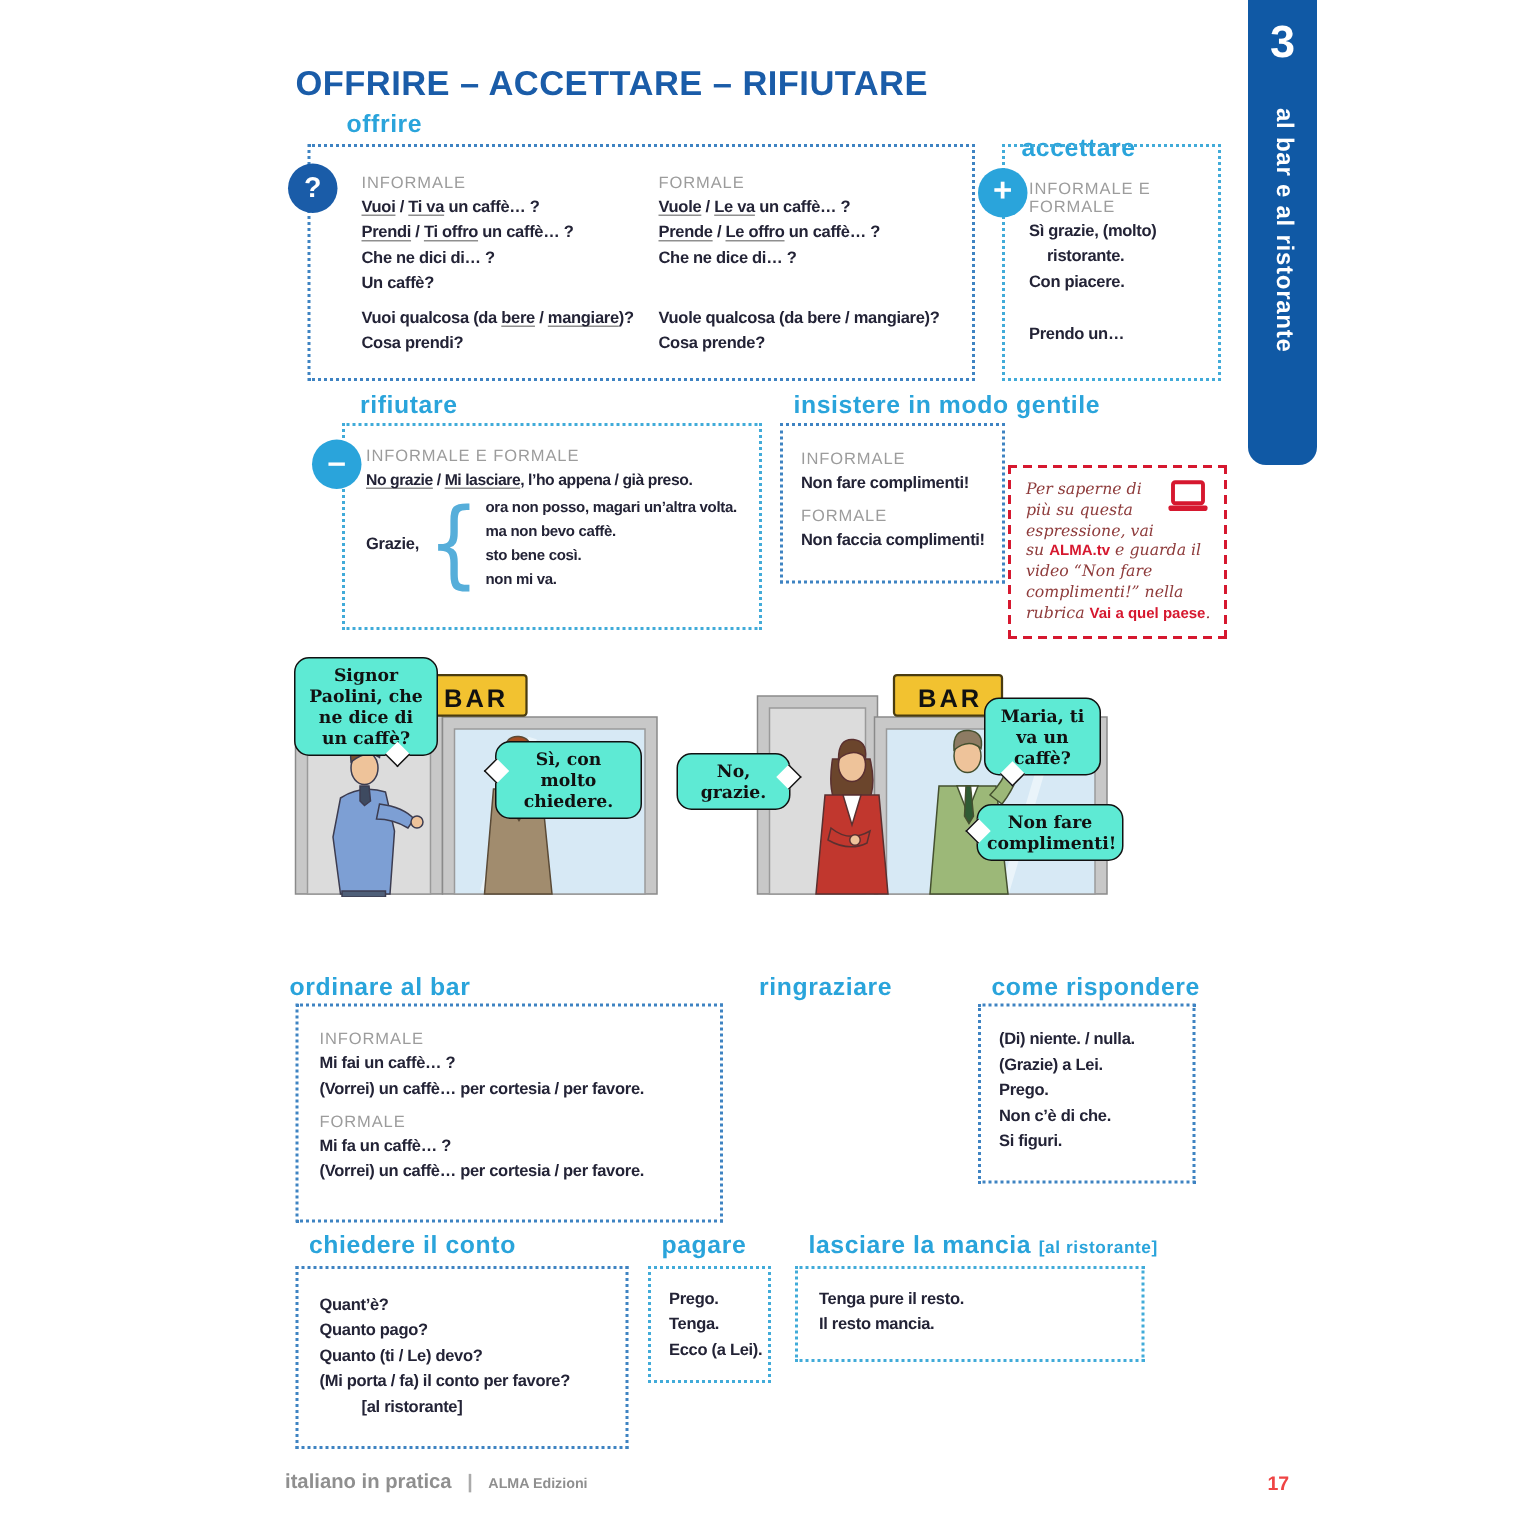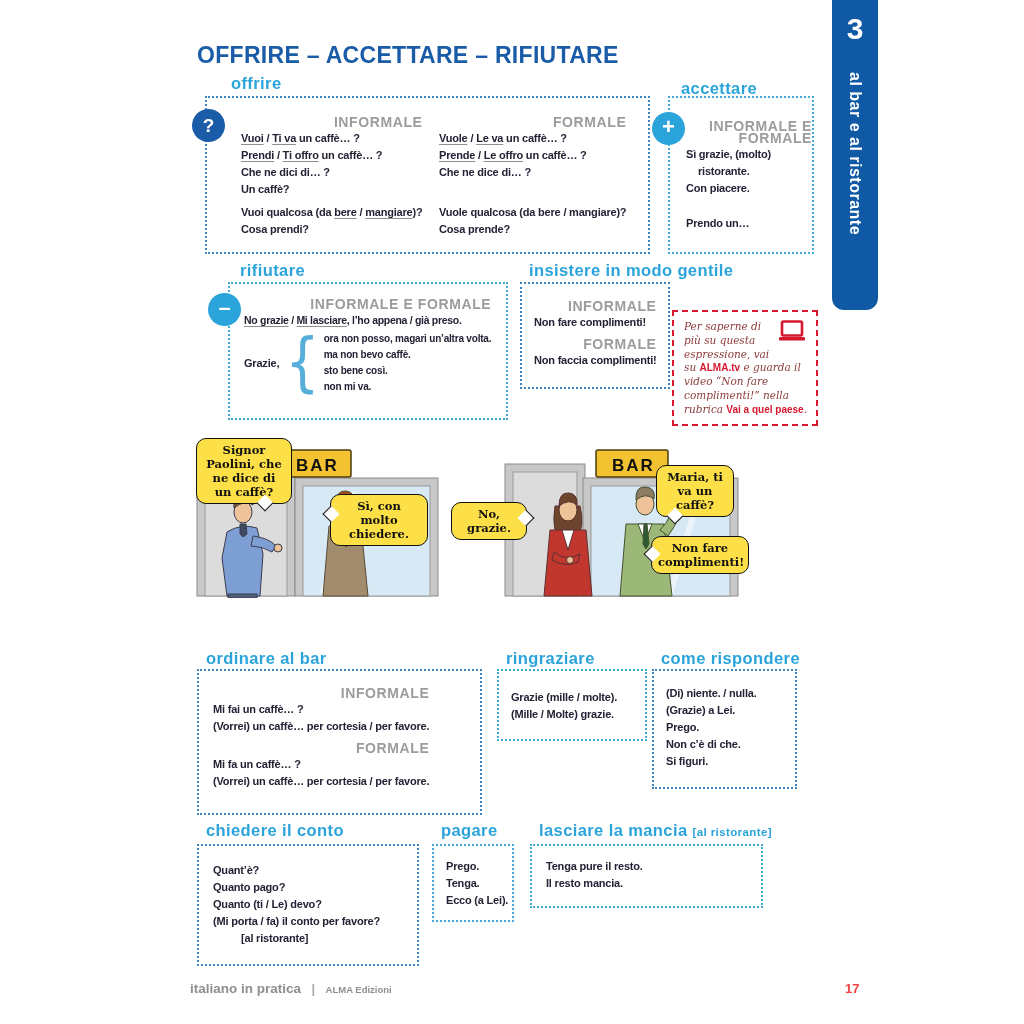--- a/index.html
+++ b/index.html
@@ -6,34 +6,34 @@
   .page{position:relative;width:1024px;height:1024px;background:#fff;overflow:hidden;
         font-family:"Liberation Sans",sans-serif;color:#232336;}
   .h1{position:absolute;font-size:23px;font-weight:bold;color:#1A5CA8;letter-spacing:.3px;}
   .sec-h{position:absolute;font-size:16.5px;font-weight:bold;color:#2AA4DB;letter-spacing:.4px;}
   .sec-h .suffix{font-size:11.5px;font-weight:bold;}
   .box{position:absolute;border:2px dotted #3E83C2;box-sizing:border-box;}
   .box.cy{border-color:#41ABD9;}
   .phr{font-size:11px;font-weight:bold;color:#232336;line-height:17px;letter-spacing:-.2px;white-space:nowrap;}
   .phr.xs{font-size:10.5px;letter-spacing:-.3px;}
   .phr.opt{font-size:10px;line-height:16px;}
-  .reg{font-size:14px;font-weight:bold;color:#9C9C9C;letter-spacing:.6px;line-height:12px;margin-bottom:2px;text-align:right;}
+  .reg{font-size:11px;font-weight:normal;color:#9C9C9C;letter-spacing:.6px;line-height:12px;margin-bottom:2px;}
   .u{text-decoration:underline;text-decoration-color:#8F8F8F;text-underline-offset:2px;}
   .cicon{position:absolute;width:33px;height:33px;border-radius:50%;color:#fff;font-weight:bold;
          text-align:center;z-index:2;}
   .cicon.q{background:#1A5CA8;font-size:19px;line-height:33px;}
   .cicon.pm{background:#2AA4DB;font-size:22px;line-height:30px;}
   .brace{font-family:"DejaVu Sans",sans-serif;font-size:54px;font-weight:normal;color:#56AEDA;
          transform:scaleY(1.18);line-height:64px;margin:0 4px 0 6px;}
   .alma{position:absolute;border:2px dashed #D6182F;box-sizing:border-box;padding:8px 9px 6px 10px;}
   .alma-text{font-family:"DejaVu Serif",serif;font-style:italic;font-size:10.5px;line-height:13.8px;color:#8E3B3B;}
   .alma-text .hl{color:#D6182F;font-weight:bold;font-style:normal;
                  font-family:"Liberation Sans",sans-serif;font-size:10px;}
   .alma-icon{float:right;margin:0 0 2px 4px;}
-  .bubble{position:absolute;background:#fde047;border:1.6px solid #111;border-radius:10px;
+  .bubble{position:absolute;background:#5eead4;border:1.6px solid #111;border-radius:10px;
           padding:4px 6px;font-family:"DejaVu Serif",serif;font-weight:bold;font-size:11.5px;
           line-height:14px;text-align:center;color:#111;z-index:3;box-sizing:border-box;}
   .tail{position:absolute;width:11px;height:11px;background:#fff;transform:rotate(45deg);}
   .tail.down{border-right:1.6px solid #111;border-bottom:1.6px solid #111;}
   .tail.left{border-left:1.6px solid #111;border-bottom:1.6px solid #111;}
   .tail.right{border-right:1.6px solid #111;border-top:1.6px solid #111;}
   .tab{position:absolute;left:832px;top:0;width:46px;height:310px;background:#1059A5;
        border-radius:0 0 12px 12px;}
   .tab-num{position:absolute;top:12px;width:100%;text-align:center;color:#fff;font-size:30px;font-weight:bold;}
   .tab-label{position:absolute;top:72px;left:50%;transform:translateX(-50%);writing-mode:vertical-rl;
@@ -74,21 +74,21 @@
     <div style="position:absolute;left:232px;top:18px;">
       <div class="reg">FORMALE</div>
       <div class="phr"><span class="u">Vuole</span><span> / </span><span class="u">Le va</span><span> un caffè… ?</span></div>
       <div class="phr"><span class="u">Prende</span><span> / </span><span class="u">Le offro</span><span> un caffè… ?</span></div>
       <div class="phr"><span>Che ne dice di… ?</span></div>
       <div class="phr gap24"><span>Vuole qualcosa (da bere / mangiare)?</span></div>
       <div class="phr"><span>Cosa prende?</span></div>
     </div>
   </div>
 
-  <div class="sec-h" style="left:681px;top:79px;">accettare</div>
+  <div class="sec-h" style="left:681px;top:90px;">accettare</div>
   <div class="cicon pm" style="left:652px;top:112px;">+</div>
   <div class="box cy" style="left:668px;top:96px;width:146px;height:158px;">
     <div style="position:absolute;left:16px;top:22px;">
       <div class="reg">INFORMALE E FORMALE</div>
       <div class="phr">Sì grazie, (molto)</div>
       <div class="phr ind12">ristorante.</div>
       <div class="phr">Con piacere.</div>
       <div class="phr gap18">Prendo un…</div>
     </div>
   </div>
@@ -205,39 +205,33 @@
   <div class="bubble" style="left:656px;top:465px;width:78px;">
     <span>Maria, ti va un caffè?</span>
     <span class="tail down" style="left:12px;bottom:-6px;"></span>
   </div>
   <div class="bubble" style="left:651px;top:536px;width:98px;">
     <span>Non fare complimenti!</span>
     <span class="tail left" style="left:-6px;top:11px;"></span>
   </div>
 
 
-  <div class="sec-h" style="left:206px;top:649px;">ordinare al bar</div>
+  <div class="sec-h" style="left:193px;top:649px;">ordinare al bar</div>
   <div class="box" style="left:197px;top:669px;width:285px;height:146px;">
     <div style="position:absolute;left:14px;top:16px;">
       <div class="reg">INFORMALE</div>
       <div class="phr">Mi fai un caffè… ?</div>
       <div class="phr">(Vorrei) un caffè… per cortesia / per favore.</div>
       <div class="reg gap7">FORMALE</div>
       <div class="phr">Mi fa un caffè… ?</div>
       <div class="phr">(Vorrei) un caffè… per cortesia / per favore.</div>
     </div>
   </div>
 
   <div class="sec-h" style="left:506px;top:649px;">ringraziare</div>
-  <div class="box cy" style="left:497px;top:669px;width:150px;height:72px;">
-    <div style="position:absolute;left:12px;top:18px;">
-      <div class="phr">Grazie (mille / molte).</div>
-      <div class="phr">(Mille / Molte) grazie.</div>
-    </div>
-  </div>
 
   <div class="sec-h" style="left:661px;top:649px;">come rispondere</div>
   <div class="box" style="left:652px;top:669px;width:145px;height:120px;">
     <div style="position:absolute;left:12px;top:14px;">
       <div class="phr">(Di) niente. / nulla.</div>
       <div class="phr">(Grazie) a Lei.</div>
       <div class="phr">Prego.</div>
       <div class="phr">Non c’è di che.</div>
       <div class="phr">Si figuri.</div>
     </div>

